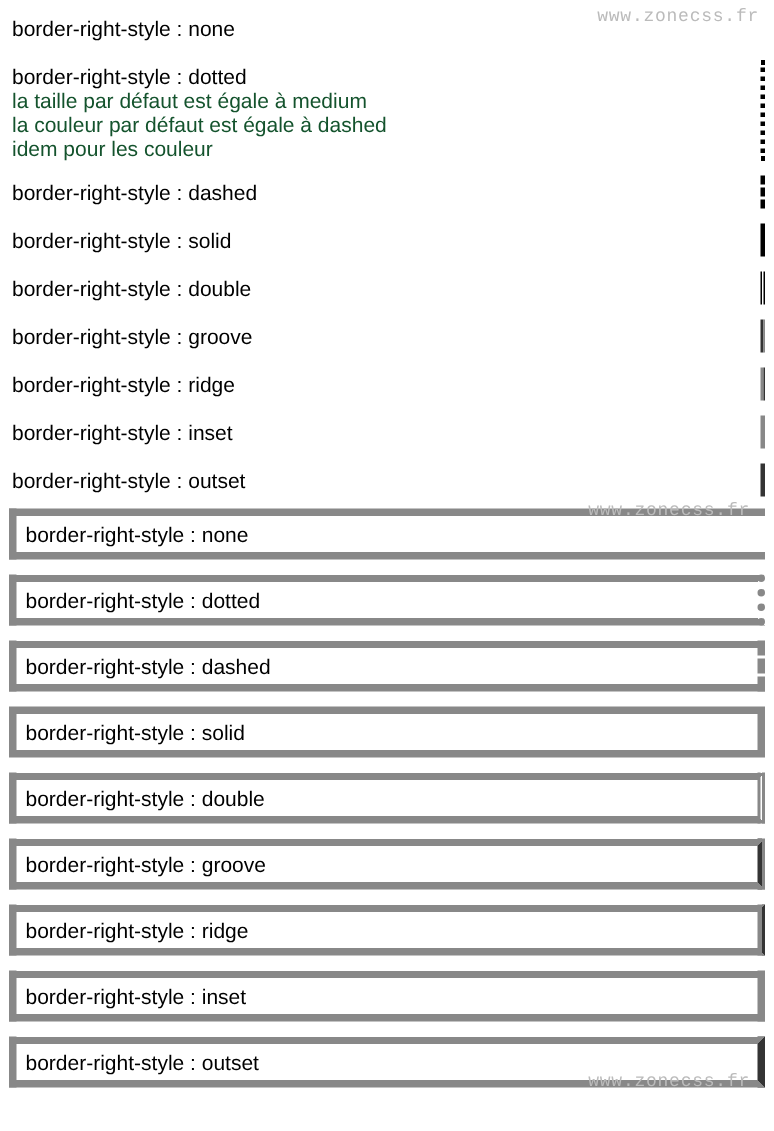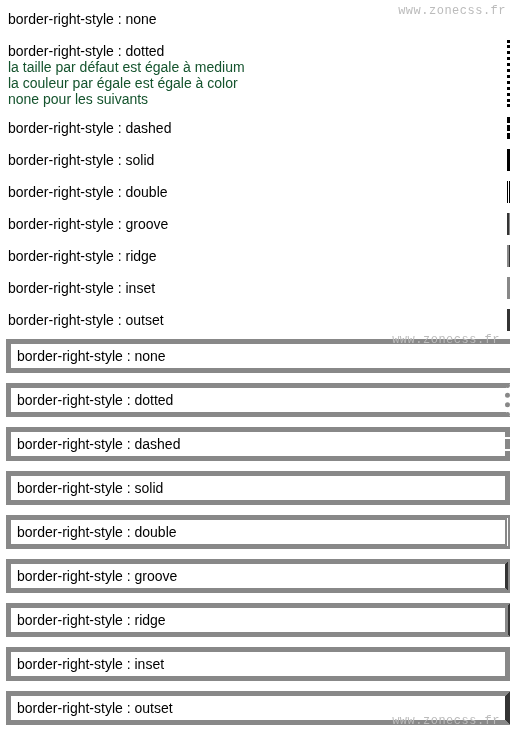--- a/index.html
+++ b/index.html
@@ -50,22 +50,22 @@
 <div class="top-section">
 
   <div class="item">
     <span>border-right-style : none</span>
     <span class="stripe" style="border-right:3px none #000;"></span>
   </div>
 
   <div class="item" style="padding-bottom:2px;">
     <span>border-right-style : dotted</span><br>
     <span class="sub">la taille par défaut est égale à medium</span><br>
-    <span class="sub">la couleur par égale est égale à color</span><br>
-    <span class="sub">none pour les suivants</span>
+    <span class="sub">la couleur par défaut est égale à dashed</span><br>
+    <span class="sub">idem pour les couleur</span>
     <span class="stripe" style="border-right:3px dotted #000;"></span>
   </div>
 
   <div class="item">
     <span>border-right-style : dashed</span>
     <span class="stripe" style="border-right:3px dashed #000;"></span>
   </div>
 
   <div class="item">
     <span>border-right-style : solid</span>

